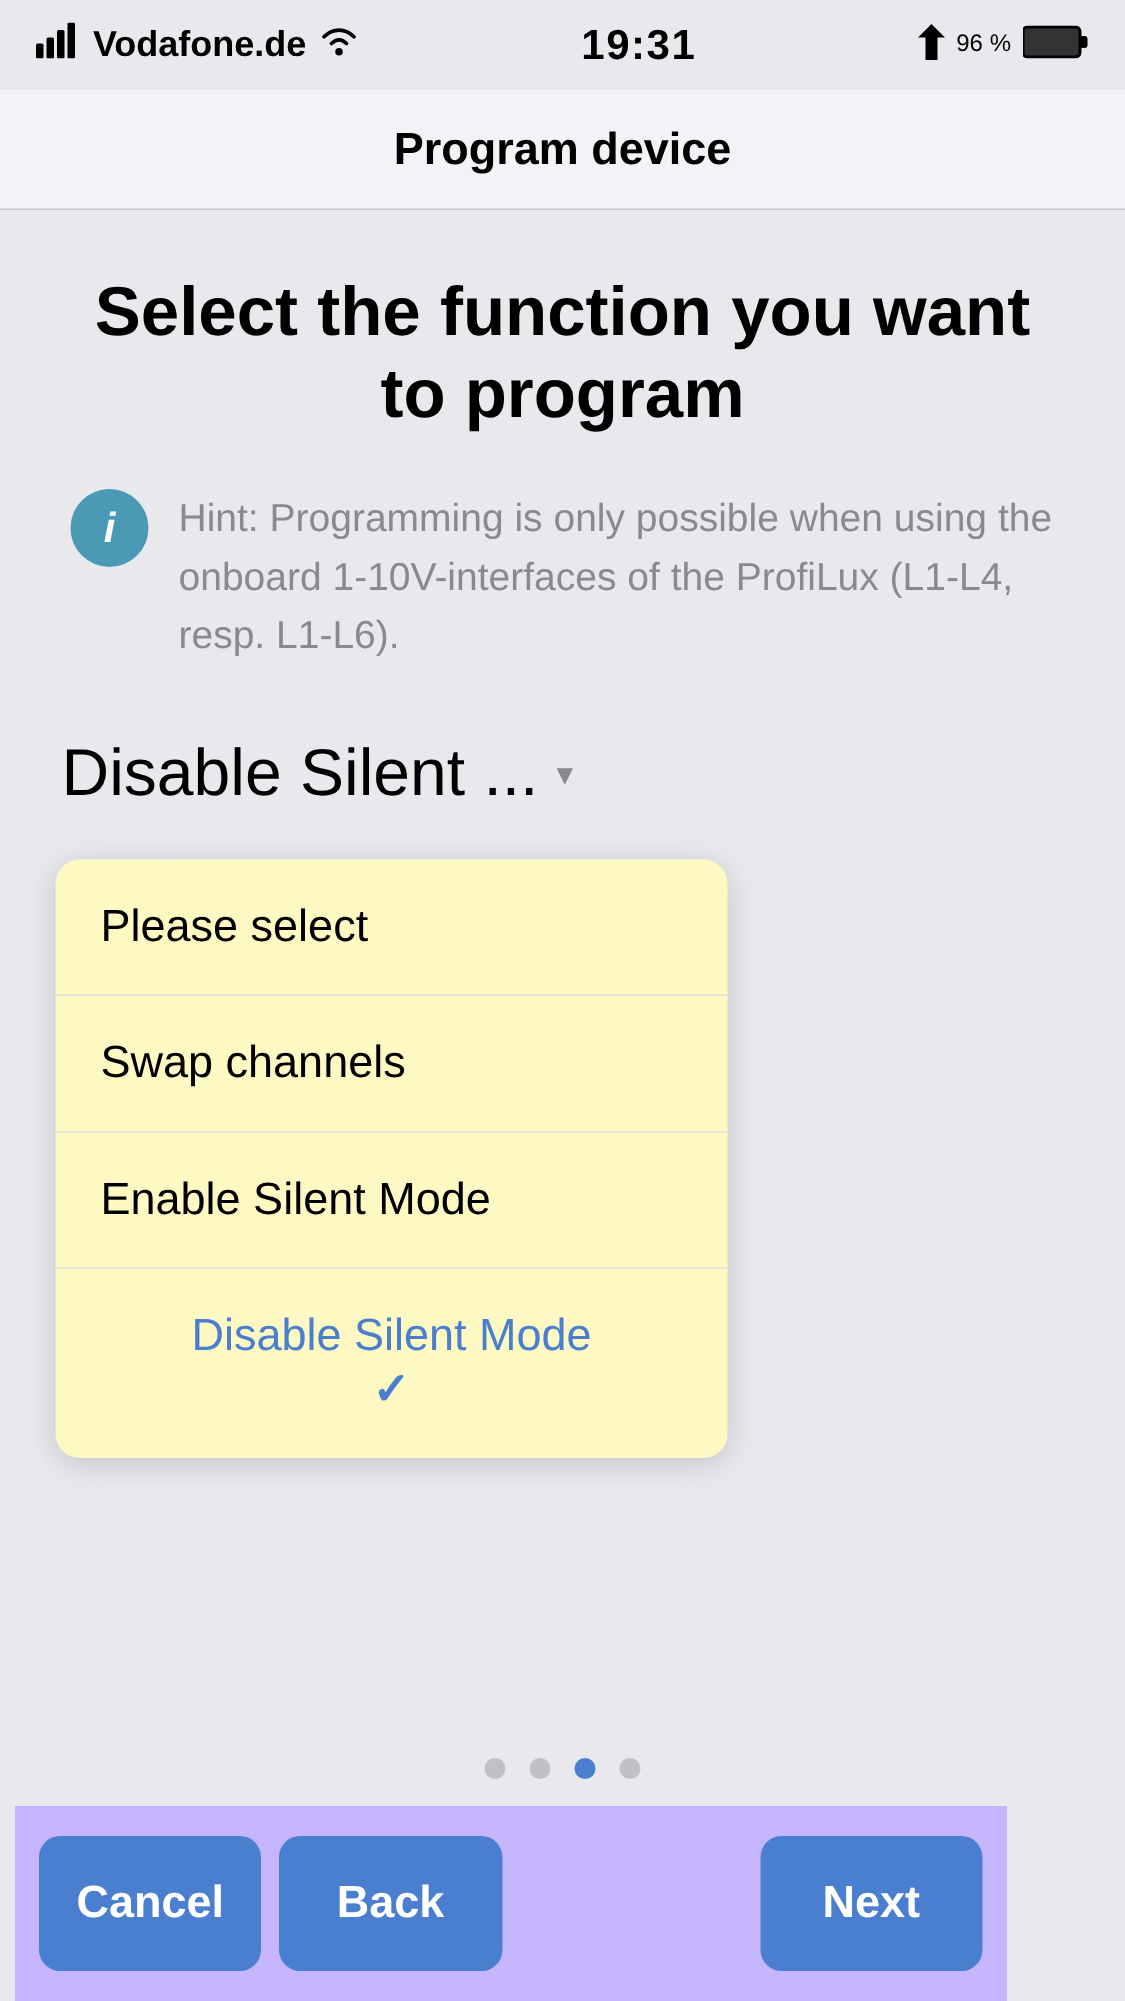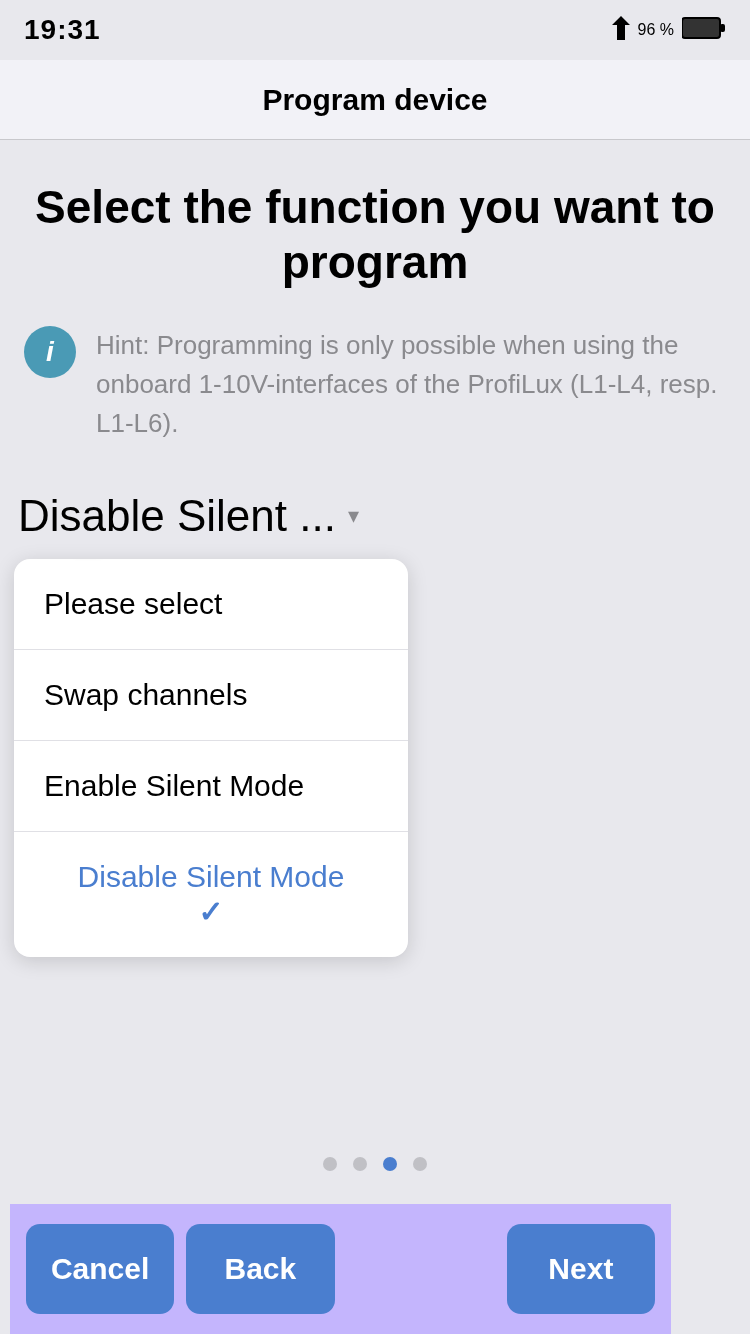--- a/index.html
+++ b/index.html
@@ -54,21 +54,21 @@
       justify-content: center;
     }
     .nav-title {
       font-size: 30px;
       font-weight: 600;
       color: #000;
     }
 
     
     .main-content {
-      padding: 40px 14px 20px;
+      padding: 40px 37px 20px;
       background: #e8e8ed;
     }
 
     .page-title {
       font-size: 46px;
       font-weight: 700;
       color: #000;
       text-align: center;
       line-height: 1.2;
       margin-bottom: 36px;
@@ -117,26 +117,26 @@
       font-weight: 400;
       color: #000;
     }
     .dropdown-arrow {
       color: #8a8a8e;
       font-size: 22px;
     }
 
     
     .dropdown-menu {
-      background: #ffffff;
+      background: #fef9c3;
       border-radius: 16px;
       box-shadow: 0 4px 20px rgba(0,0,0,0.15);
-      margin-top: 10px;
+      margin-top: 24px;
       overflow: hidden;
-      width: 394px;
+      width: 448px;
       position: relative;
       z-index: 10;
     }
     
     .dropdown-menu::before {
       content: '';
       position: absolute;
       top: -14px;
       left: 60px;
       border-width: 0 14px 14px 14px;
@@ -220,20 +220,39 @@
       max-width: 240px;
     }
     .btn-spacer {
       flex: 1;
     }
   </style>
 </head>
 <body>
 
 <div class="status-bar">
+  <div class="status-left">
+    <span>
+      <svg width="30" height="24" viewBox="0 0 30 24">
+        <rect x="0" y="14" width="5" height="10" rx="1" fill="#000"></rect>
+        <rect x="7" y="10" width="5" height="14" rx="1" fill="#000"></rect>
+        <rect x="14" y="5" width="5" height="19" rx="1" fill="#000"></rect>
+        <rect x="21" y="0" width="5" height="24" rx="1" fill="#000"></rect>
+      </svg>
+    </span>
+    <span>Vodafone.de</span>
+    <span>
+      <svg width="28" height="22" viewBox="0 0 28 22">
+        <path d="M14 18 C14 18 14 18 14 18" stroke="#000" stroke-width="3" fill="none" stroke-linecap="round"></path>
+        <path d="M9 13 C10.5 11.5 12 10.5 14 10.5 C16 10.5 17.5 11.5 19 13" stroke="#000" stroke-width="2.5" fill="none" stroke-linecap="round"></path>
+        <path d="M4 8.5 C7 5.5 10.2 4 14 4 C17.8 4 21 5.5 24 8.5" stroke="#000" stroke-width="2.5" fill="none" stroke-linecap="round"></path>
+        <circle cx="14" cy="18.5" r="2.5" fill="#000"></circle>
+      </svg>
+    </span>
+  </div>
   <div class="status-center">19:31</div>
   <div class="status-right">
     <span>
       <svg width="18" height="24" viewBox="0 0 18 24">
         <path d="M9 0 L18 9 L13 9 L13 24 L5 24 L5 9 L0 9 Z" fill="#000"></path>
       </svg>
     </span>
     <span>96 %</span>
     <span>
       <svg width="44" height="22" viewBox="0 0 44 22">

